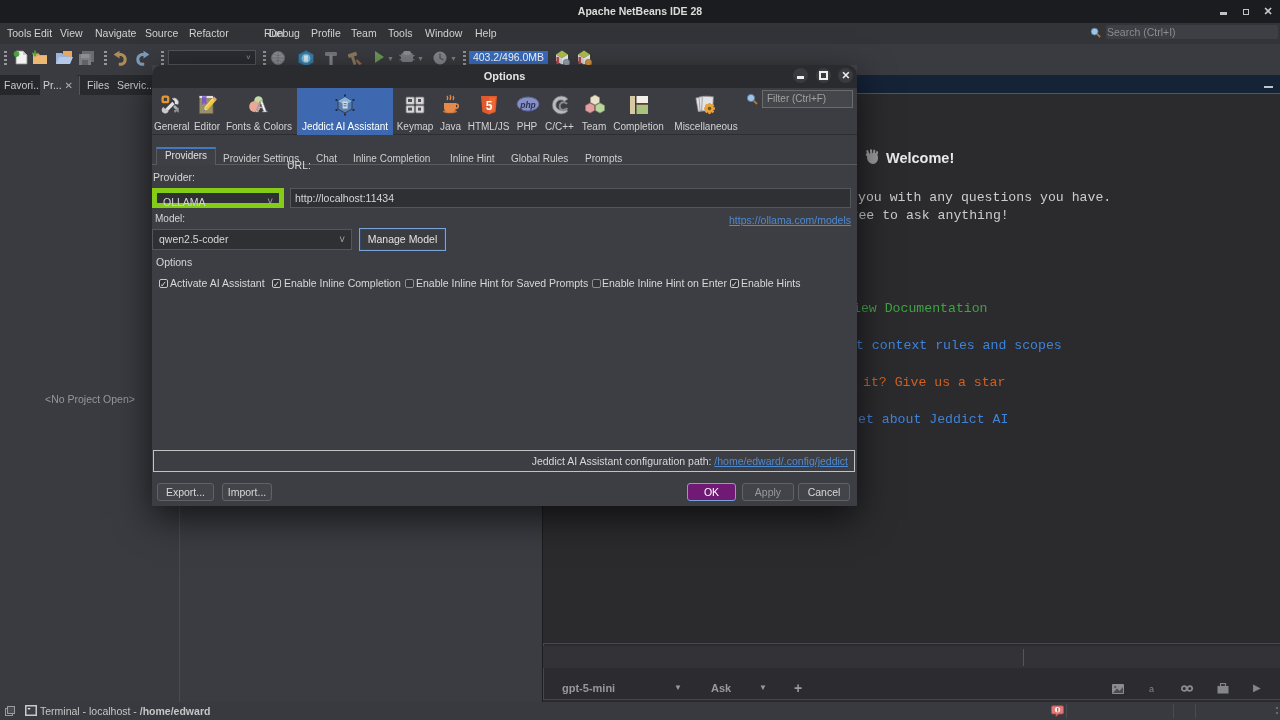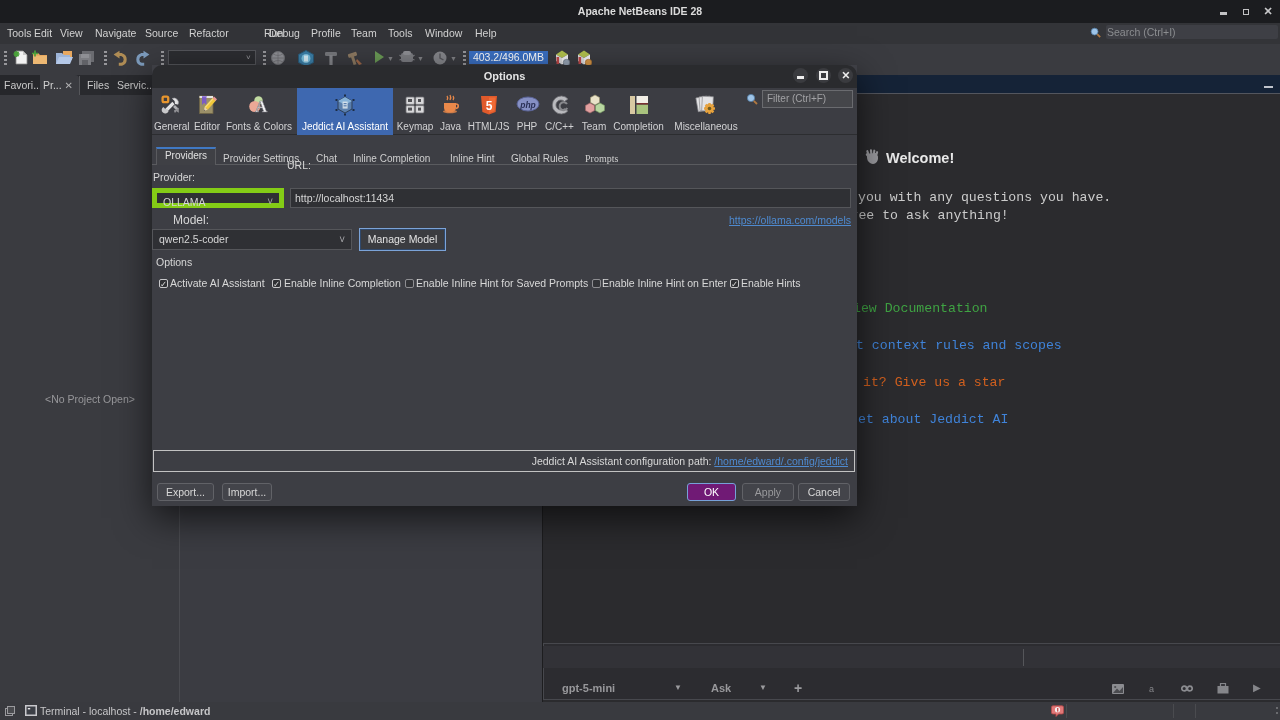--- a/index.html
+++ b/index.html
@@ -380,28 +380,28 @@
     <div class="abs" style="left:615px;top:26px;height:16px;line-height:16px;color:#a2a2a5;font-size:10px;">Filter (Ctrl+F)</div>
 
     <div class="abs" style="left:0;top:83px;width:705px;height:17px;border-bottom:1px solid #5a5b5f;"></div>
     <div class="abs" style="left:4px;top:82px;width:60px;height:18px;background:#3f4045;border:1px solid #5a5b5f;border-bottom:none;border-top:2px solid #4079c4;color:#e0e0e0;font-size:10px;text-align:center;line-height:14px;">Providers</div>
     <div id="tabs" class="abs" style="left:0;top:86px;width:669px;height:17px;color:#cfcfcf;font-size:10px;line-height:16px;">
       <span class="abs" style="left:71px;">Provider Settings</span>
       <span class="abs" style="left:164px;text-align:center;">Chat</span>
       <span class="abs" style="left:201px;">Inline Completion</span>
       <span class="abs" style="left:298px;">Inline Hint</span>
       <span class="abs" style="left:359px;">Global Rules</span>
-      <span class="abs" style="left:433px;font-family:Liberation Serif, serif;">Prompts</span>
+      <span class="abs" style="left:433px;">Prompts</span>
     </div>
 
     <div class="abs" style="left:1px;top:106px;color:#d6d6d6;font-size:10.5px;">Provider:</div>
     <div class="abs" style="left:135px;top:94px;color:#d6d6d6;font-size:10.5px;">URL:</div>
     <div class="abs" style="left:0px;top:123px;width:132px;height:20px;background:#2f3034;border:5px solid #84cc16;color:#d6d6d6;font-size:10.5px;line-height:18px;padding-left:6px;">OLLAMA<span style="position:absolute;right:6px;top:0;color:#a9a9ac;font-size:10px;">˅</span></div>
     <div class="abs" style="left:138px;top:123px;width:561px;height:20px;background:#2f3034;border:1px solid #55565a;color:#d6d6d6;font-size:10.5px;line-height:18px;padding-left:4px;">http://localhost:11434</div>
-    <div class="abs" style="left:21px;top:148px;color:#d6d6d6;font-size:12px;">Model:</div>
+    <div class="abs" style="left:3px;top:148px;color:#d6d6d6;font-size:10px;">Model:</div>
     <div class="abs" style="left:450px;top:149px;width:249px;text-align:right;color:#4e8ad0;font-size:10.5px;text-decoration:underline;">https://ollama.com/models</div>
     <div class="abs" style="left:0px;top:164px;width:200px;height:21px;background:#2f3034;border:1px solid #55565a;color:#d6d6d6;font-size:10.5px;line-height:19px;padding-left:6px;">qwen2.5-coder<span style="position:absolute;right:6px;top:0;color:#a9a9ac;font-size:10px;">˅</span></div>
     <div class="abs" style="left:207px;top:163px;width:87px;height:23px;background:#3b3c40;border:1px solid #7ba3d8;box-shadow:0 0 0 1px #30486a inset;color:#e2e2e2;font-size:10.5px;text-align:center;line-height:21px;">Manage Model</div>
     <div class="abs" style="left:4px;top:191px;color:#d6d6d6;font-size:10.5px;">Options</div>
     <div id="checks" class="abs" style="left:0;top:211px;width:705px;height:16px;font-size:10.5px;color:#d8d8d8;">
       <span class="cb abs" style="left:7px;">✓</span>
         <span class="abs" style="left:18px;top:1px;">Activate AI Assistant</span>
       <span class="cb abs" style="left:120px;">✓</span>
         <span class="abs" style="left:132px;top:1px;">Enable Inline Completion</span>
       <span class="cbe abs" style="left:253px;"></span>

